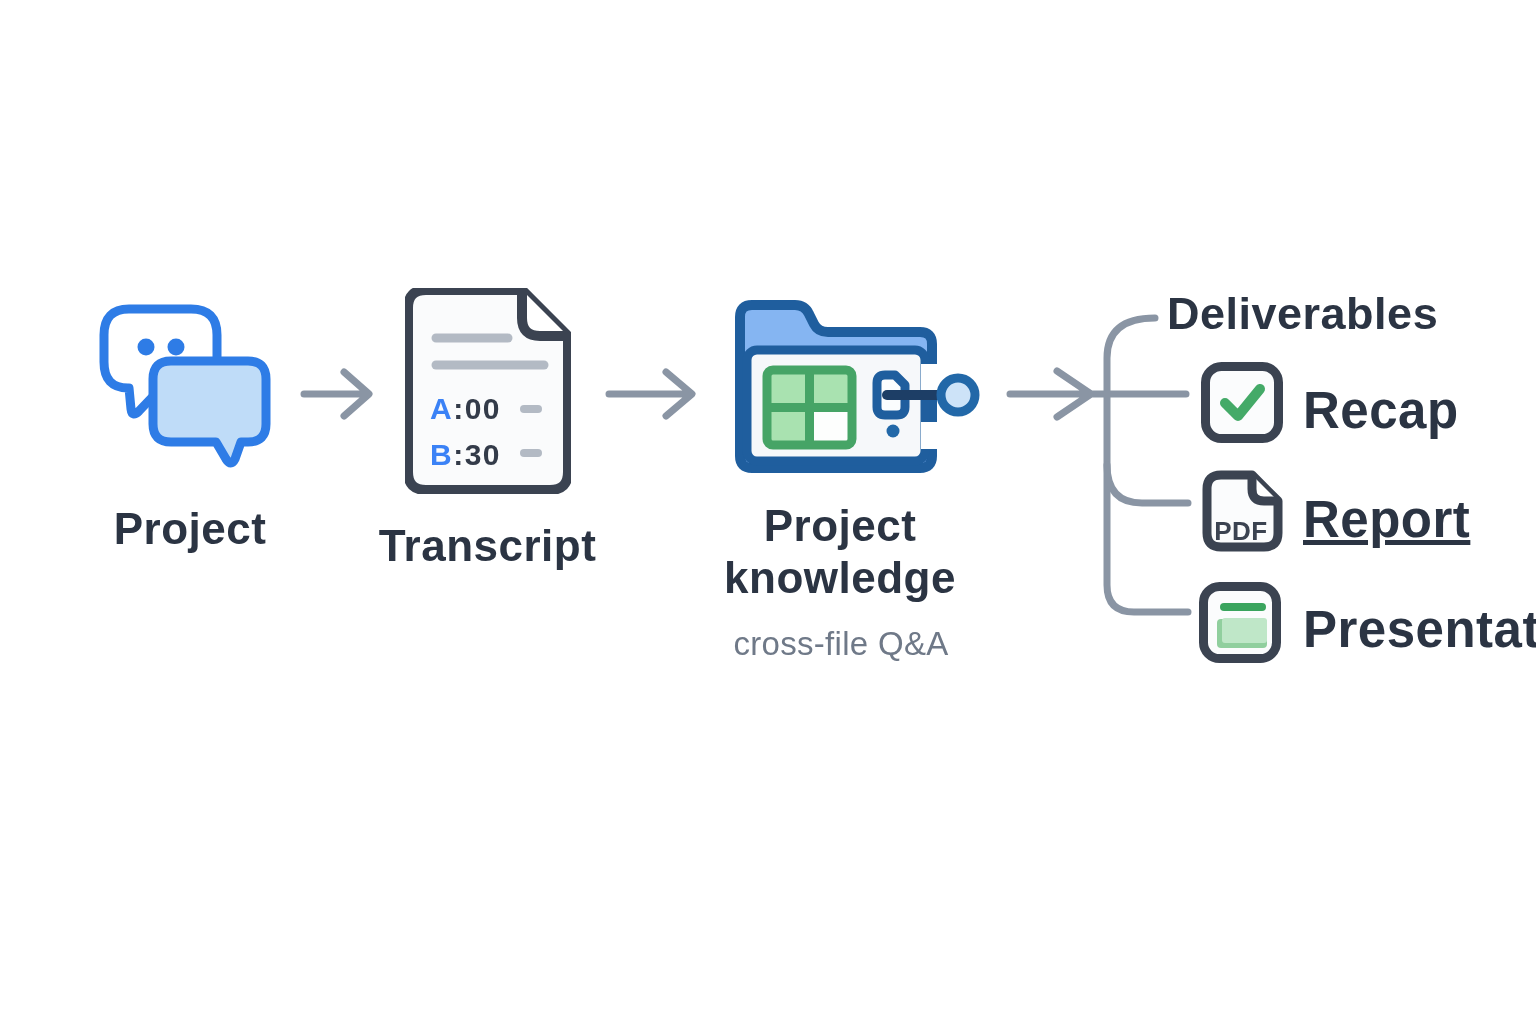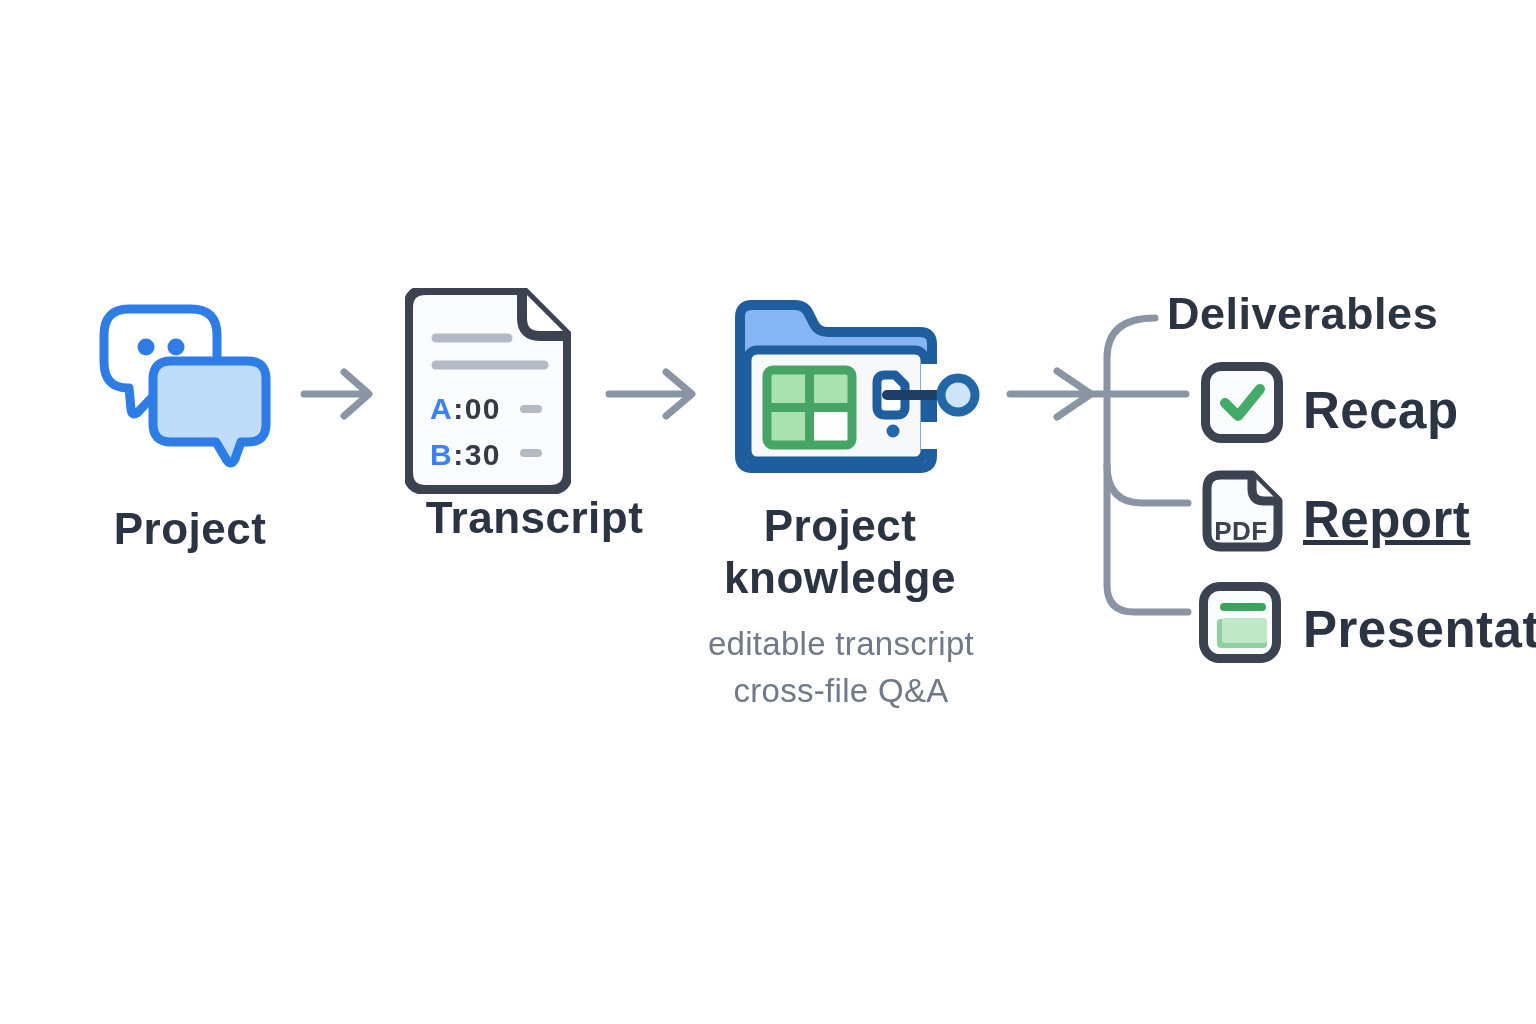--- a/index.html
+++ b/index.html
@@ -76,21 +76,21 @@
   <line x1="31" y1="77" x2="139" y2="77" stroke="#b3bac4" stroke-width="9" stroke-linecap="round"></line>
 </svg>
 <div class="doc-time" style="left:430px; top:392px;">
   <span class="speaker">A</span><span>:00</span>
 </div>
 <div class="doc-time" style="left:430px; top:438px;">
   <span class="speaker">B</span><span>:30</span>
 </div>
 <div class="doc-dash" style="left:520px; top:405px;"></div>
 <div class="doc-dash" style="left:520px; top:449px;"></div>
-<div class="node-label" style="left:375px; top:492px; width:225px;margin-left:47px;">Transcript</div>
+<div class="node-label" style="left:375px; top:520px; width:225px;">Transcript</div>
 
 <svg class="abs" style="left:603px; top:358px;" width="95" height="72" viewBox="0 0 95 72">
   <path d="M 6 36 L 88 36 M 63 14 L 89 36 L 63 58" fill="none" stroke="#8a95a4" stroke-width="7" stroke-linecap="round" stroke-linejoin="round"></path>
 </svg>
 
 <svg class="abs" style="left:735px; top:298px;" width="250" height="176" viewBox="0 0 250 176">
 
   <path d="M 17 7 L 60 7 Q 70 7 74 16 L 79 26 Q 83 34 93 34 L 185 34 Q 197 34 197 46 L 197 158 Q 197 170 185 170 L 17 170 Q 5 170 5 158 L 5 19 Q 5 7 17 7 Z" fill="#85b5f2" stroke="#1f5e9e" stroke-width="10" stroke-linejoin="round"></path>
 
   <rect x="12" y="52" width="178" height="111" rx="10" fill="#f6f8fa" stroke="#1f5e9e" stroke-width="9"></rect>
@@ -106,21 +106,20 @@
   <path d="M 150 77 L 160 77 L 170 87 L 170 109 Q 170 117 162 117 L 150 117 Q 142 117 142 109 L 142 85 Q 142 77 150 77 Z" fill="#fbfdfe" stroke="#1f5e9e" stroke-width="9" stroke-linejoin="round"></path>
 
   <line x1="152" y1="97" x2="214" y2="97" stroke="#1d3e66" stroke-width="10" stroke-linecap="round"></line>
 
   <circle cx="223" cy="97" r="17" fill="#cde3f8" stroke="#2268a8" stroke-width="9"></circle>
 
   <circle cx="158" cy="133" r="6.5" fill="#2268a8"></circle>
 </svg>
 <div class="node-label" style="left:710px; top:500px; width:260px; line-height:52px;">Project knowledge</div>
 <div class="abs" style="left:689px; top:620px; width:304px;">
-  <div class="feature-line">editable transcript</div>
   <div class="feature-line">cross-file Q&amp;A</div>
 </div>
 
 <svg class="abs" style="left:1000px; top:300px;" width="200" height="340" viewBox="0 0 200 340">
 
   <path d="M 155 18 Q 107 18 107 58 L 107 285 Q 107 312 134 312 L 188 312" fill="none" stroke="#8a95a4" stroke-width="7" stroke-linecap="round"></path>
 
   <path d="M 107 165 Q 107 203 142 203 L 188 203" fill="none" stroke="#8a95a4" stroke-width="7" stroke-linecap="round"></path>
 
   <path d="M 10 94 L 186 94 M 57 71 L 91 94 L 57 117" fill="none" stroke="#8a95a4" stroke-width="7" stroke-linecap="round" stroke-linejoin="round"></path>

